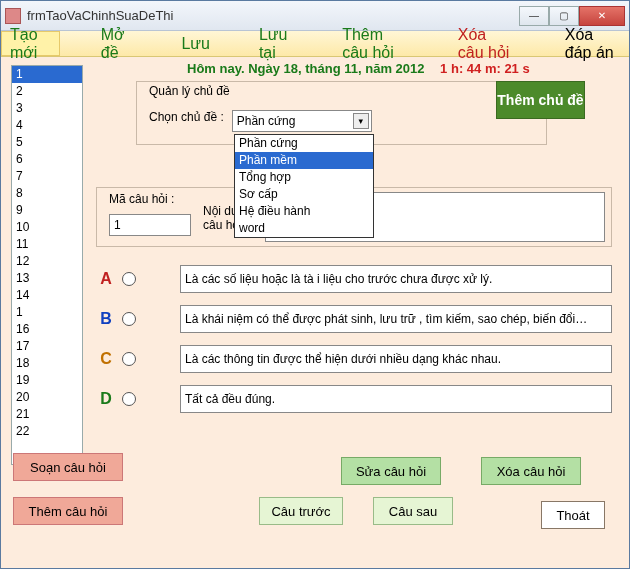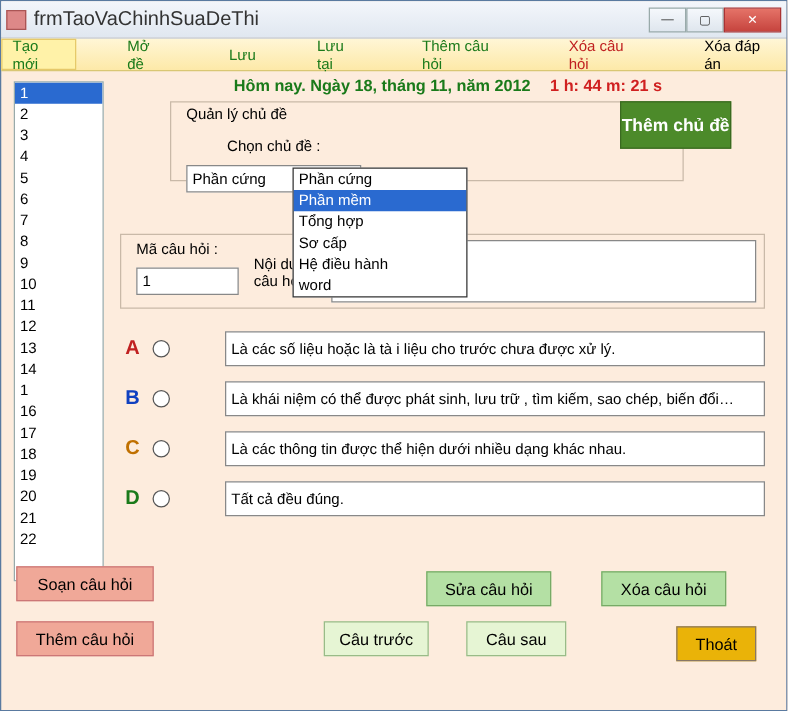--- a/index.html
+++ b/index.html
@@ -1,38 +1,38 @@
 <!DOCTYPE html>
 <html><head>
 <meta charset="utf-8">
 <style>
   * { box-sizing: border-box; font-family: "Segoe UI", Tahoma, sans-serif; }
   body { margin: 0; background: #fff; }
   .window { width: 630px; height: 569px; background: #fdecdd; border: 1px solid #5a7aa0; position: relative; box-shadow: 0 0 8px rgba(0,0,0,0.3); }
   .titlebar { height: 30px; background: linear-gradient(#f3f6fb,#e0e7f0); border-bottom: 1px solid #b8c4d4; display: flex; align-items: center; padding: 0 4px; }
   .titlebar-icon { width:16px; height:16px; background:#d88; border:1px solid #a55; margin-right:6px; }
-  .titlebar-text { font-size: 16px; color:#333; flex:1; }
+  .titlebar-text { font-size: 13px; color:#333; flex:1; }
   .win-btns { display:flex; gap:0; }
   .win-btn { width:30px; height:20px; border:1px solid #9aa; background:linear-gradient(#f5f8fc,#dfe6ee); font-size:10px; display:flex; align-items:center; justify-content:center; color:#333; }
   .win-btn.close { background:linear-gradient(#e57368,#c6443e); color:#fff; width:46px; border-color:#a33; }
-  .toolbar { height:26px; background:linear-gradient(#fff6d6,#fde9a8); border-bottom:1px solid #d9c774; display:flex; align-items:center; font-size:12px;gap:33px; }
+  .toolbar { height:26px; background:linear-gradient(#fff6d6,#fde9a8); border-bottom:1px solid #d9c774; display:flex; align-items:center; font-size:16px;gap:33px; }
   .toolbar-item { padding:0 8px; height:100%; display:flex; align-items:center; cursor:default; }
   .toolbar-item.green { color:#1a7a1a; }
   .toolbar-item.red   { color:#c02020; }
   .toolbar-item:first-child { background:#fff2a8; border:1px solid #e6c96a; }
   .client { position:absolute; top:56px; left:0; right:0; bottom:0; }
   .listbox { position:absolute; left:10px; top:8px; width:72px; height:400px; background:#fff; border:1px solid #9aa; font-size:12px; overflow:hidden; }
   .listbox-item { padding:0 4px; height:17px; line-height:17px; }
   .listbox-item.sel { background:#2a6ad0; color:#fff; }
   .date-bar { position:absolute; left:165px; top:4px; font-size:13px; }
   .date-text { color:#1a7a1a; font-weight:bold;padding-left:21px; }
   .time-text { color:#d02020; font-weight:bold; margin-left:12px; }
   .topic-group { position:absolute; left:135px; top:24px; width:411px; height:64px; border:1px solid #c9b9a8; padding:6px 10px; font-size:12px; }
   .topic-group .lbl { position:absolute; left:12px; top:2px; }
-  .topic-row { position:absolute; left:12px; top:28px; display:flex; align-items:center; gap:8px;flex-direction:column; }
+  .topic-row { position:absolute; left:12px; top:28px; display:flex; align-items:flex-start; gap:8px; }
   .dropdown { position:relative; width:140px; height:22px; border:1px solid #888; background:#fff; display:flex; align-items:center; padding:0 4px; font-size:12px; }
   .dropdown .arrow { position:absolute; right:2px; top:2px; width:16px; height:16px; border:1px solid #888; background:#eee; display:flex; align-items:center; justify-content:center; font-size:9px; }
   .dropdown-list { position:absolute; left:233px; top:77px; width:140px; border:1px solid #333; background:#fff; font-size:12px; z-index:50; }
   .dropdown-opt { padding:1px 4px; height:17px; line-height:15px; }
   .dropdown-opt.hi { background:#2a6ad0; color:#fff; }
   .big-green-btn { position:absolute; left:495px; top:24px; width:89px; height:38px; background:#4c8a2a; color:#fff; font-size:14px; font-weight:bold; border:1px solid #3a6a20; display:flex; align-items:center; justify-content:center; }
   .q-group { position:absolute; left:95px; top:130px; width:516px; height:60px; border:1px solid #c9b9a8; font-size:12px; }
   .q-group .lbl1 { position:absolute; left:12px; top:4px; }
   .q-group .inp1 { position:absolute; left:12px; top:26px; width:82px; height:22px; border:1px solid #888; background:#fff; padding:0 4px; font-size:12px; }
   .q-group .lbl2 { position:absolute; left:106px; top:16px; }
@@ -40,21 +40,21 @@
   .ans-area { position:absolute; left:95px; top:202px; width:516px; }
   .ans-row { display:flex; align-items:center; height:40px; gap:6px; }
   .ans-letter { width:20px; font-size:16px; font-weight:bold; text-align:center; }
   .ans-letter.A{color:#c02020;} .ans-letter.B{color:#1040c0;} .ans-letter.C{color:#c07000;} .ans-letter.D{color:#1a7a1a;}
   .ans-radio { width:14px; height:14px; border:1px solid #555; border-radius:50%; background:#fff; }
   .ans-text { flex:1; height:28px; border:1px solid #888; background:#fff; font-size:12px; padding:2px 4px; display:flex; align-items:center; overflow:hidden; white-space:nowrap;margin-left:38px; }
   .btn { position:absolute; height:28px; display:flex; align-items:center; justify-content:center; font-size:13px; border:1px solid #888; }
   .btn.pink  { background:#f0a898; border-color:#c77; }
   .btn.green { background:#b4e0a4; border-color:#7a6; }
   .btn.pale  { background:#e6f5d4; border-color:#9b8; }
-  .btn.brown { background:#eab308;  border-color:#876; }
+  .btn.brown { background:#ffffff;  border-color:#876; }
 </style>
 </head>
 <body>
 
 <div class="window">
   <div class="titlebar">
     <div class="titlebar-icon"></div>
     <div class="titlebar-text">frmTaoVaChinhSuaDeThi</div>
     <div class="win-btns">
       <div class="win-btn">—</div>

